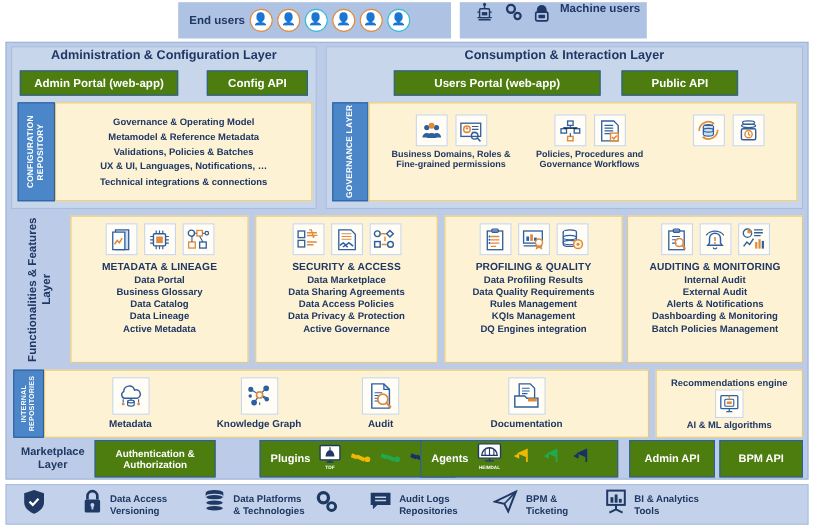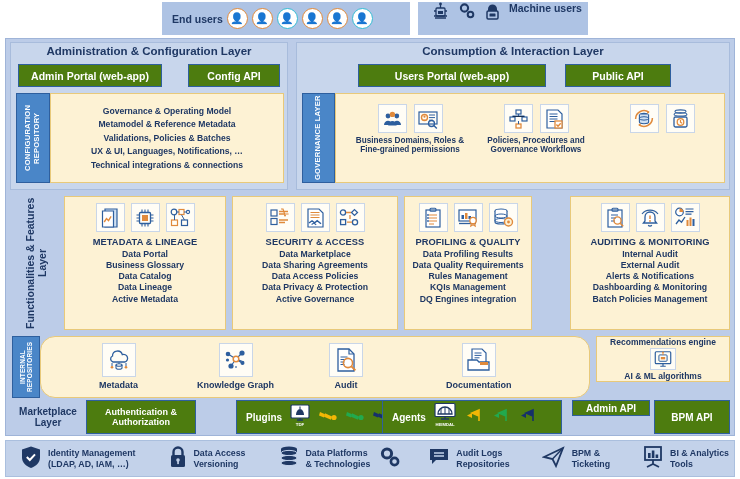--- a/index.html
+++ b/index.html
@@ -82,46 +82,46 @@
   }
   .icn svg { display:block; }
   #func-label { left:12px; top:196px; width:48px; height:134px; font-size:10.5px; font-weight:700; color:#1F3864; }
   .feat-card {
     position:absolute; top:196px; height:134px;
     background:#FDF2D4; border:1px solid #E8C97A;
     display:flex; flex-direction:column; align-items:center; padding-top:6px;
   }
   #feat-1 { left:64px; width:162px; }
   #feat-2 { left:232px; width:166px; }
-  #feat-3 { left:404px; width:128px; }
+  #feat-3 { left:404px; width:162px; }
   #feat-4 { left:570px; width:160px; }
   .feat-icons { display:flex; gap:6px; }
   .feat-title { font-size:9.3px; font-weight:700; margin-top:5px; letter-spacing:.1px; }
   .feat-items { margin-top:3px; display:flex; flex-direction:column; align-items:center; gap:2px; }
   .feat-items div { font-size:8.7px; font-weight:600; line-height:1.05; white-space:nowrap; }
 
   
   #repo-label { left:12px; top:336px; width:28px; height:62px; font-size:6.4px; }
-  #repo-box { left:40px; top:336px; width:550px; height:62px;border-radius:15px; }
+  #repo-box { left:40px; top:336px; width:550px; height:62px; }
   .repo-item { position:absolute; display:flex; flex-direction:column; align-items:center; top:6px; }
   .repo-cap { font-size:9px; font-weight:700; margin-top:3px; }
   .icn-lg { width:34px; height:34px; background:#FFFDF6; border:1px solid #C9D6E8; display:flex; align-items:center; justify-content:center; }
 
-  #rec-box { left:596px; top:336px; width:134px; height:46px; background:#FDF2D4; border:1px solid #E8C97A;
+  #rec-box { left:596px; top:336px; width:134px; height:62px; background:#FDF2D4; border:1px solid #E8C97A;
              display:flex; flex-direction:column; align-items:center; justify-content:center; gap:1px; }
   #rec-box .rec-title { font-size:8.5px; font-weight:700; }
   #rec-box .rec-cap { font-size:8.5px; font-weight:700; }
 
   
   #int-label { left:10px; top:400px; width:76px; height:34px; font-size:10px; font-weight:700;
                display:flex; align-items:center; justify-content:center; text-align:center; line-height:1.15; }
   #auth-box { left:86px; top:400px; width:110px; height:34px; font-size:9px; line-height:1.15; }
   #plugins-box { left:200px; top:400px; width:178px; height:34px; display:flex; align-items:center; gap:7px; padding-left:9px; }
   #agents-box  { left:382px; top:400px; width:180px; height:34px; display:flex; align-items:center; gap:7px; padding-left:9px; }
-  #admin-api { left:572px; top:400px; width:78px; height:16px; font-size:10px; }
+  #admin-api { left:572px; top:400px; width:78px; height:34px; font-size:10px; }
   #bpm-api   { left:654px; top:400px; width:76px; height:34px; font-size:10px; }
   .pillLabel { color:#fff; font-size:10px; font-weight:600; }
 
   
   #footer { left:5px; top:440px; width:730px; height:37px; background:#C3D2EA; border:1px solid #AABFDE;
             display:flex; align-items:center; }
   .foot-item { display:flex; align-items:center; gap:6px; }
   .foot-text { font-size:8.8px; font-weight:600; color:#1F3864; line-height:1.2; white-space:nowrap; }
 </style>
 </head>
@@ -590,23 +590,20 @@
 
   <div class="abs" id="footer">
 
     <div class="foot-item" style="margin-left:14px;">
       <span>
         <svg width="22" height="24" viewBox="0 0 22 24">
             <path d="M11 1.5l9 3v8c0 5-4 8.6-9 10.5C6 21.1 2 17.5 2 12.5v-8z" fill="#1F3864"></path>
             <path d="M6.8 12l3 3 5.2-5.6" fill="none" stroke="#fff" stroke-width="2"></path>
           </svg>
       </span>
-      <span class="foot-text">
-        <span>Identity Management</span><br><span>(LDAP, AD, IAM, …)</span>
-      </span>
     </div>
 
     <div class="foot-item" style="margin-left:32px;">
       <span>
         <svg width="20" height="24" viewBox="0 0 20 24">
             <path d="M5.5 10V7a4.5 4.5 0 019 0v3" fill="none" stroke="#1F3864" stroke-width="2.4"></path>
             <rect x="3" y="10" width="14" height="12" rx="1.5" fill="#1F3864"></rect>
             <circle cx="10" cy="15" r="1.8" fill="#C3D2EA"></circle>
             <rect x="9.2" y="15.5" width="1.7" height="3.6" fill="#C3D2EA"></rect>
           </svg>

